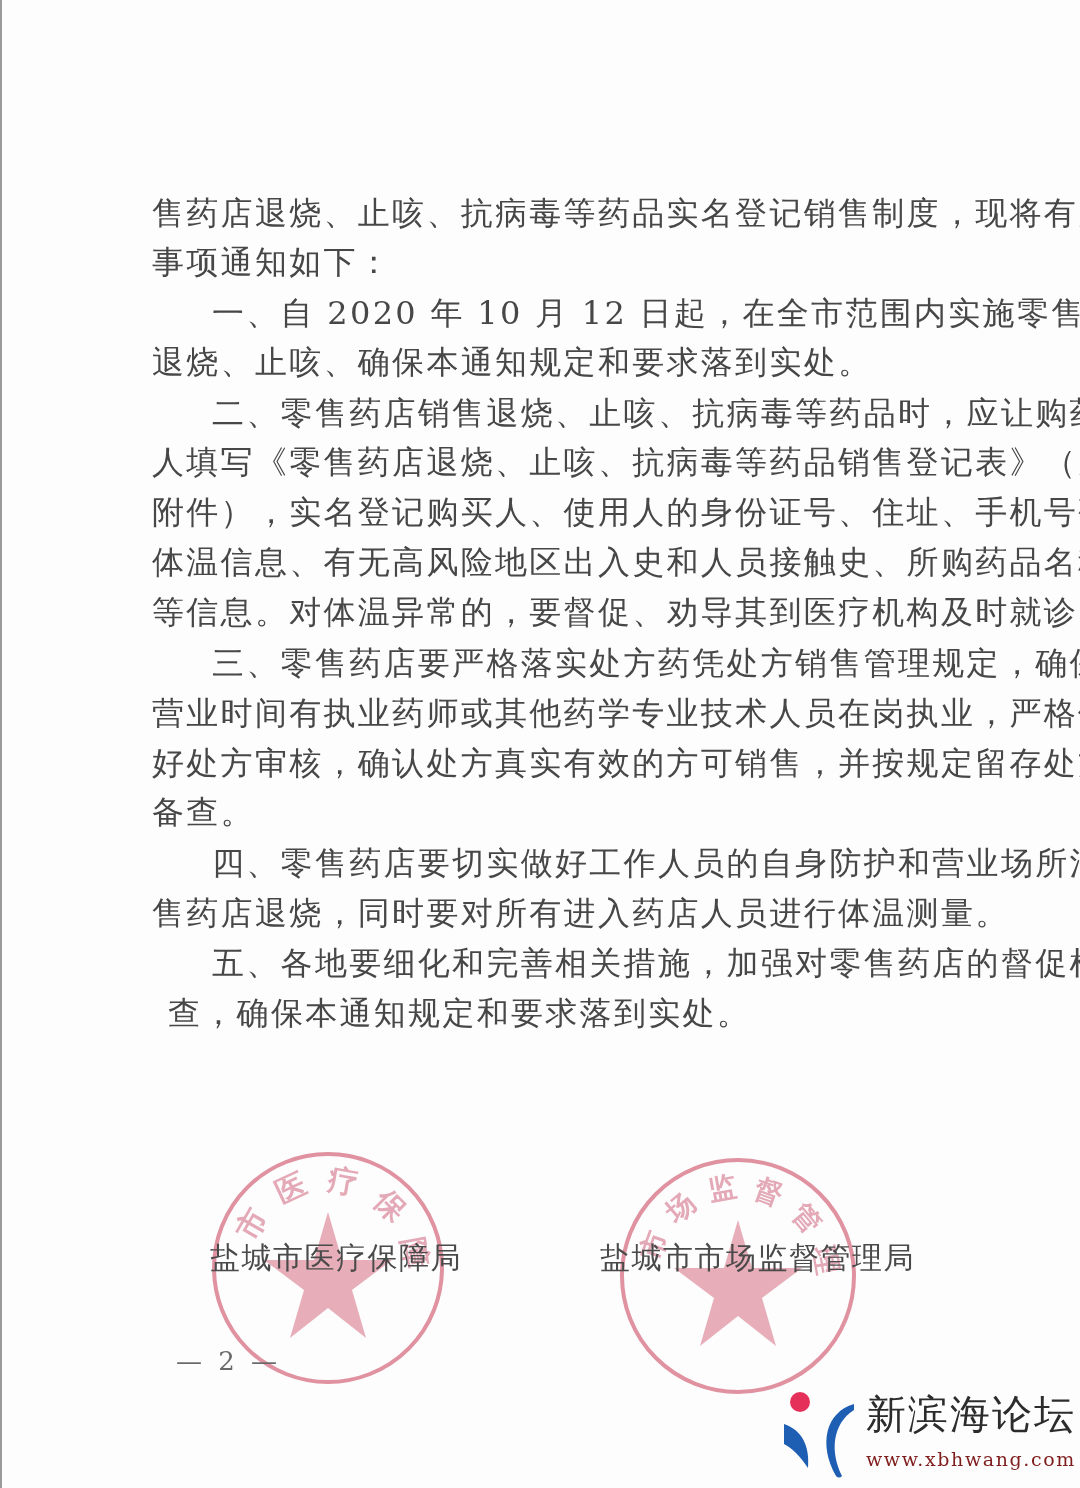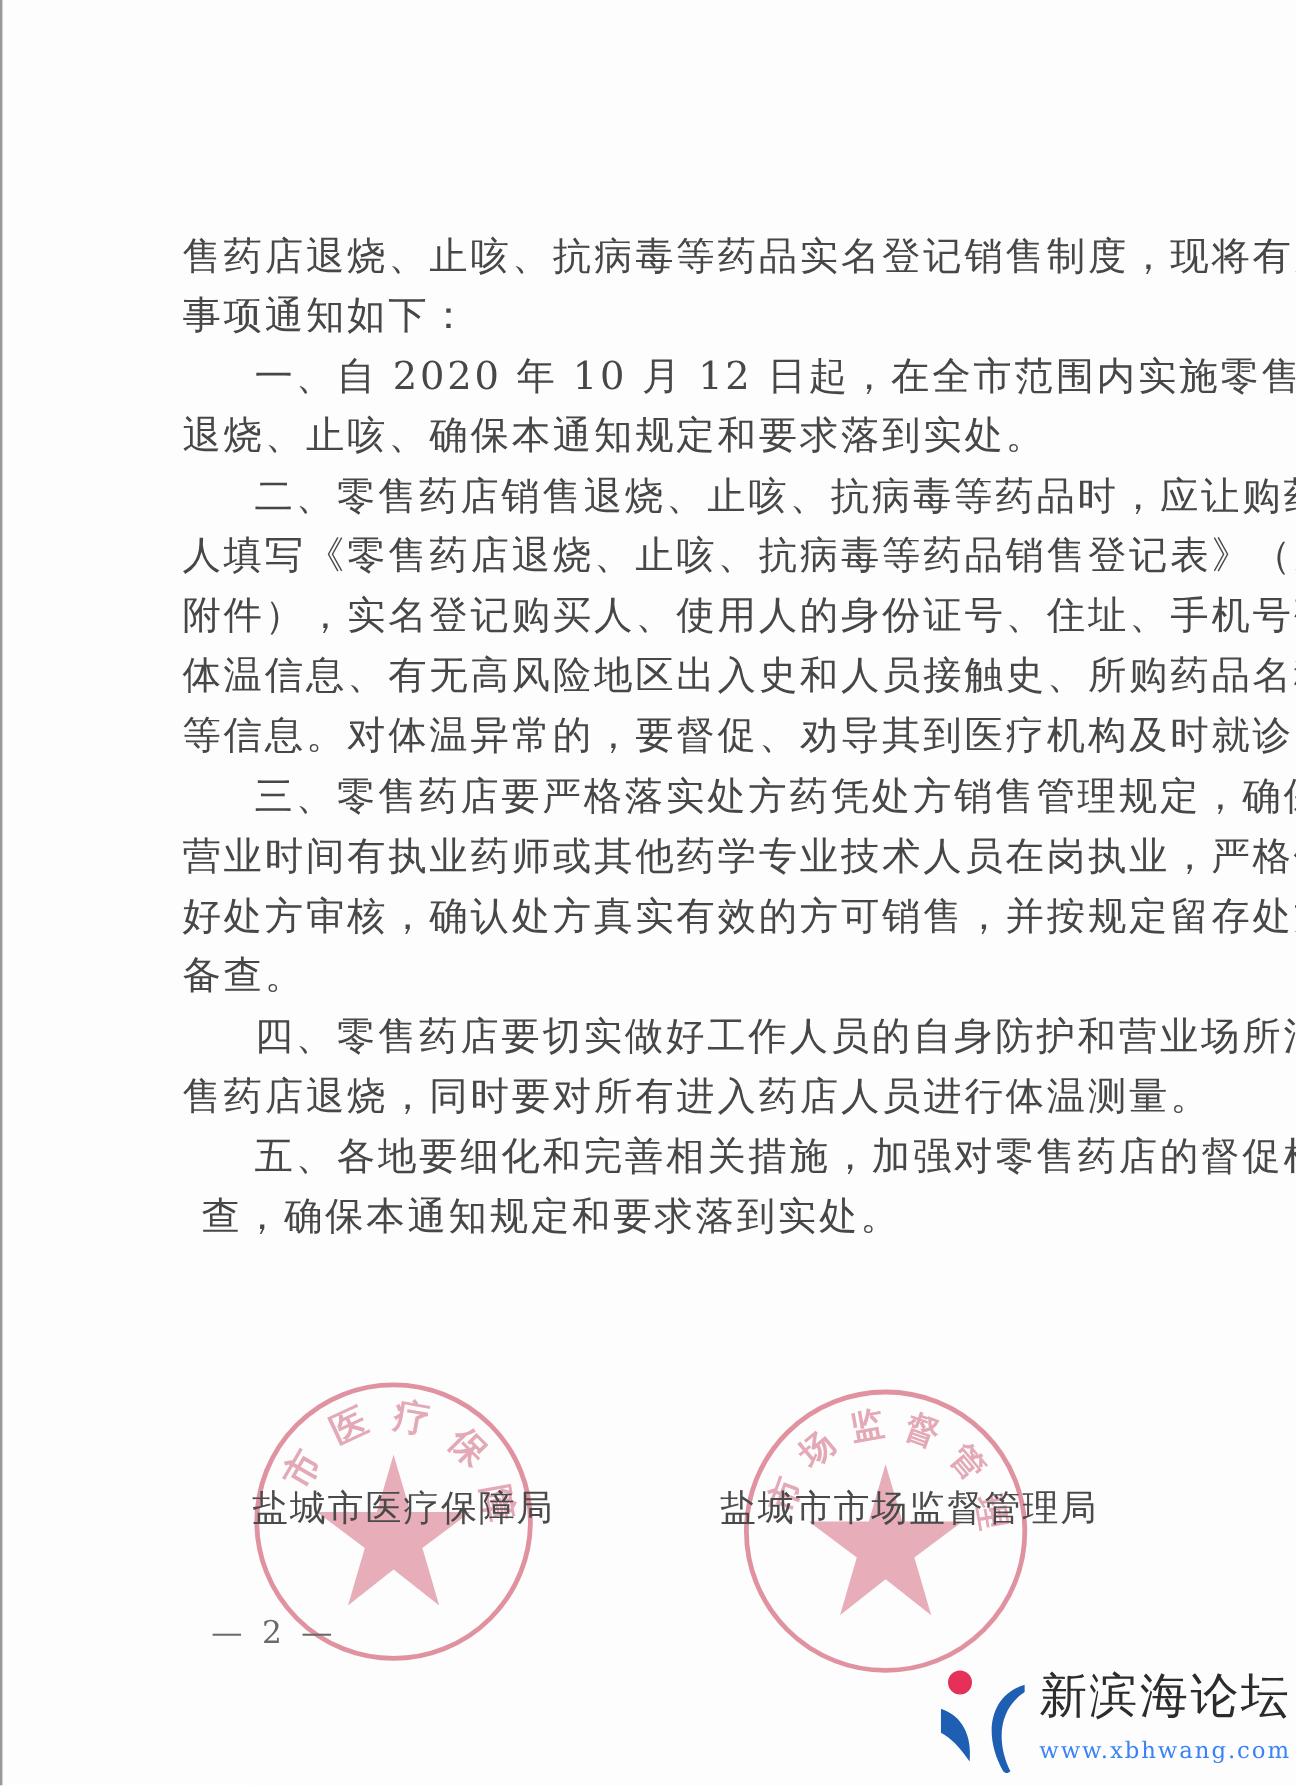--- a/index.html
+++ b/index.html
@@ -92,21 +92,21 @@
     letter-spacing: 2px;
     white-space: nowrap;
   }
   .logo-url {
     position: absolute;
     left: 82px;
     top: 62px;
     font-family: "DejaVu Serif", "Liberation Serif", serif;
     font-size: 19px;
     line-height: 22px;
-    color: #3b82f6;
+    color: #7f1d1d;
     letter-spacing: 1.6px;
     white-space: nowrap;
   }
 </style>
 </head>
 <body>
 
 <div class="page">
   <div class="left-edge"></div>
 

